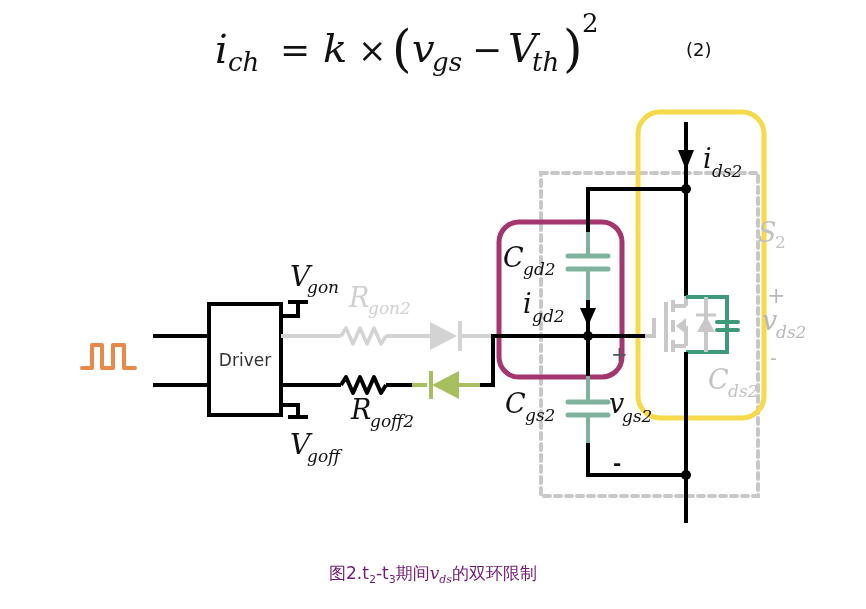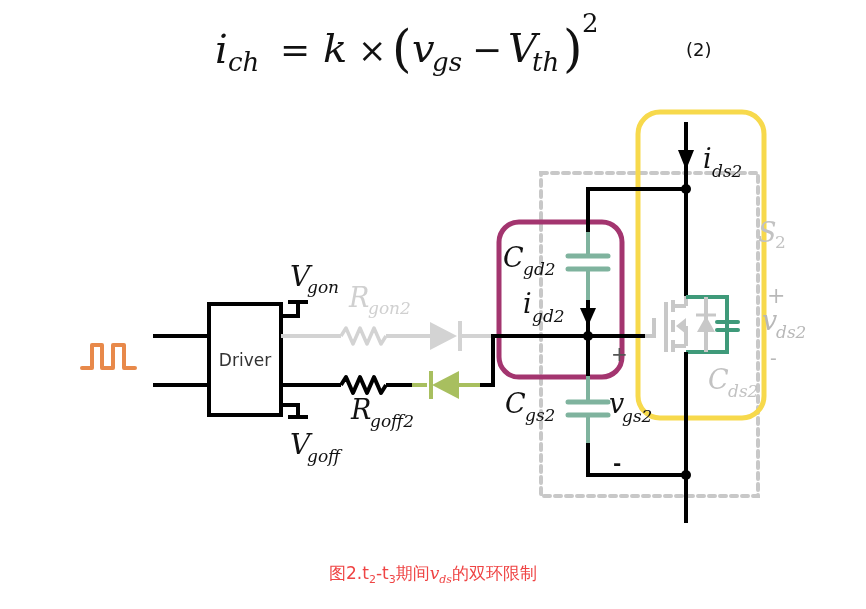--- a/index.html
+++ b/index.html
@@ -2,21 +2,21 @@
 <html><head>
 <meta charset="utf-8">
 <style>
   html, body { margin:0; padding:0; background:#ffffff; }
   body { width:866px; height:609px; position:relative; overflow:hidden; }
   svg { position:absolute; left:0; top:0; }
   .math { font-family:"DejaVu Serif","Liberation Serif",serif; font-style:italic; }
   .plain { font-family:"DejaVu Serif","Liberation Serif",serif; font-style:normal; }
   .sans { font-family:"DejaVu Sans","Liberation Sans",sans-serif; }
   .caption { position:absolute; left:0; width:866px; top:562px; text-align:center;
-    font-family:"DejaVu Sans","Liberation Sans",sans-serif; font-size:17px; color:#ef4444; }
+    font-family:"DejaVu Sans","Liberation Sans",sans-serif; font-size:17px; color:#701a75; }
   .caption sub { font-size:11px; }
   .caption i { font-family:"DejaVu Serif","Liberation Serif",serif; }
 </style>
 </head>
 <body>
 
 <svg width="866" height="609" viewBox="0 0 866 609">
 
   <g>
     <text x="215" y="63" class="math" font-size="40" fill="#111">i</text>

